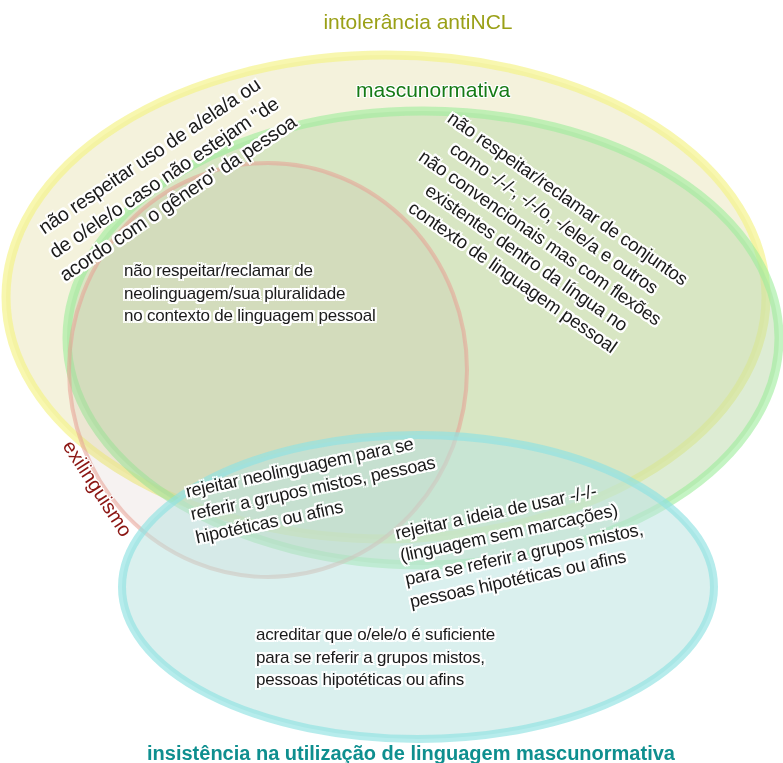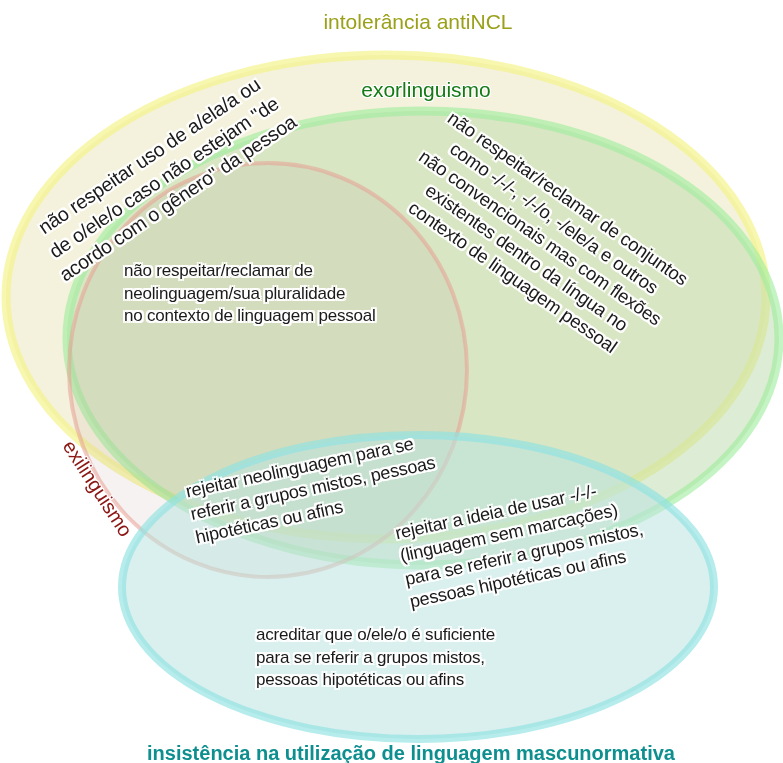--- a/index.html
+++ b/index.html
@@ -43,21 +43,21 @@
   <svg id="venn-svg" width="783" height="763" viewBox="0 0 783 763">
     <ellipse cx="386" cy="289" rx="380" ry="242" fill-opacity="0.55" stroke-opacity="0.65" stroke-width="9" fill="#ebe7bf" stroke="#f4f284"></ellipse>
     <ellipse cx="423" cy="330" rx="356" ry="227" fill-opacity="0.5" stroke-opacity="0.6" stroke-width="9" fill="#bbd9a9" stroke="#9dec9b"></ellipse>
     <ellipse cx="268" cy="362" rx="199" ry="207" fill-opacity="0.12" stroke-opacity="0.55" stroke-width="4" fill="#b89288" stroke="#e7a193"></ellipse>
     <ellipse cx="418" cy="579" rx="296" ry="152" fill-opacity="0.55" stroke-opacity="0.65" stroke-width="8" fill="#bce4e0" stroke="#8fe2e2"></ellipse>
   </svg>
 
   <div class="l-title halo-soft" style="color: rgb(154, 160, 23);">intolerância antiNCL</div>
 
 
-  <div class="l-exor halo-soft" style="color: rgb(21, 122, 21);">exorlinguismo</div>
+  <div class="l-exor halo-soft" style="color: rgb(21, 122, 21);">mascunormativa</div>
 
   <div class="l-exil halo-soft" style="color: rgb(139, 21, 18);">exilinguismo</div>
 
   <div class="l-insist" style="color: rgb(14, 143, 143);">insistência na utilização de linguagem mascunormativa</div>
 
   <div class="txt t-antincl-only">não respeitar uso de a/ela/a ou
 de o/ele/o caso não estejam "de
 acordo com o gênero" da pessoa</div>
 
   <div class="txt t-exor-only">não respeitar/reclamar de conjuntos

